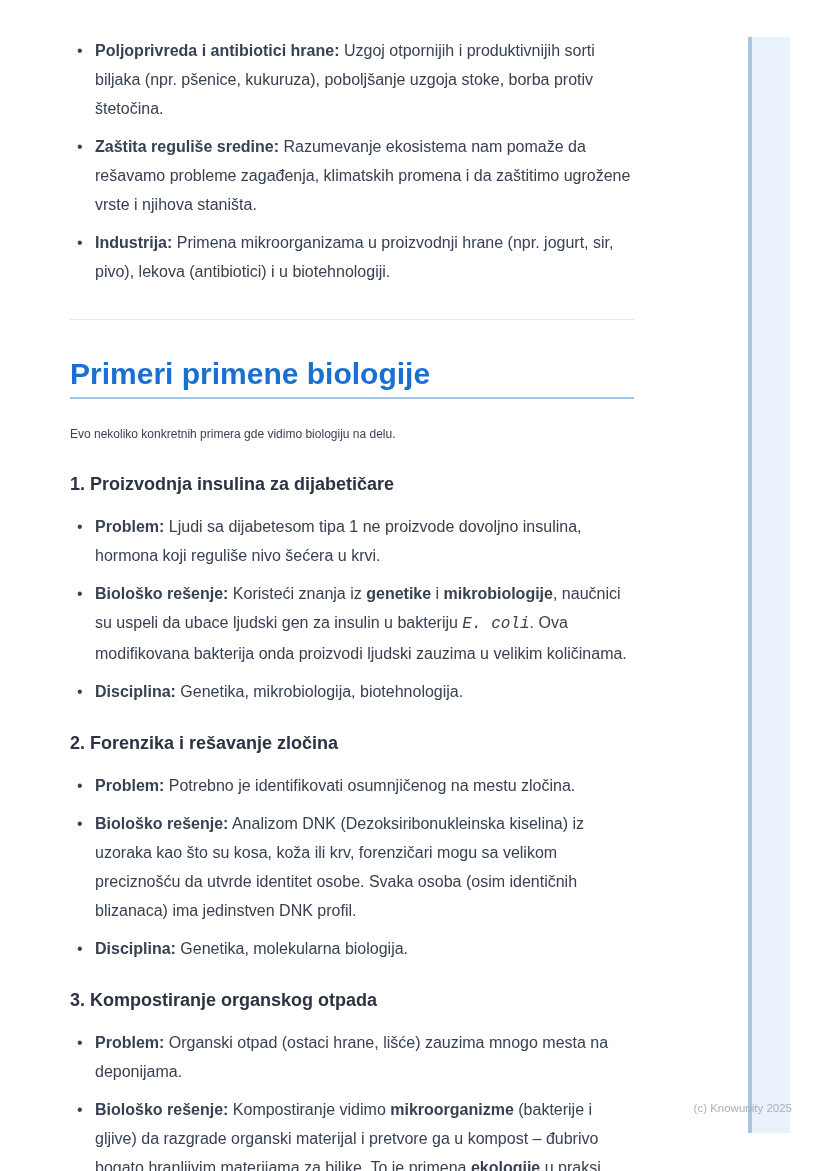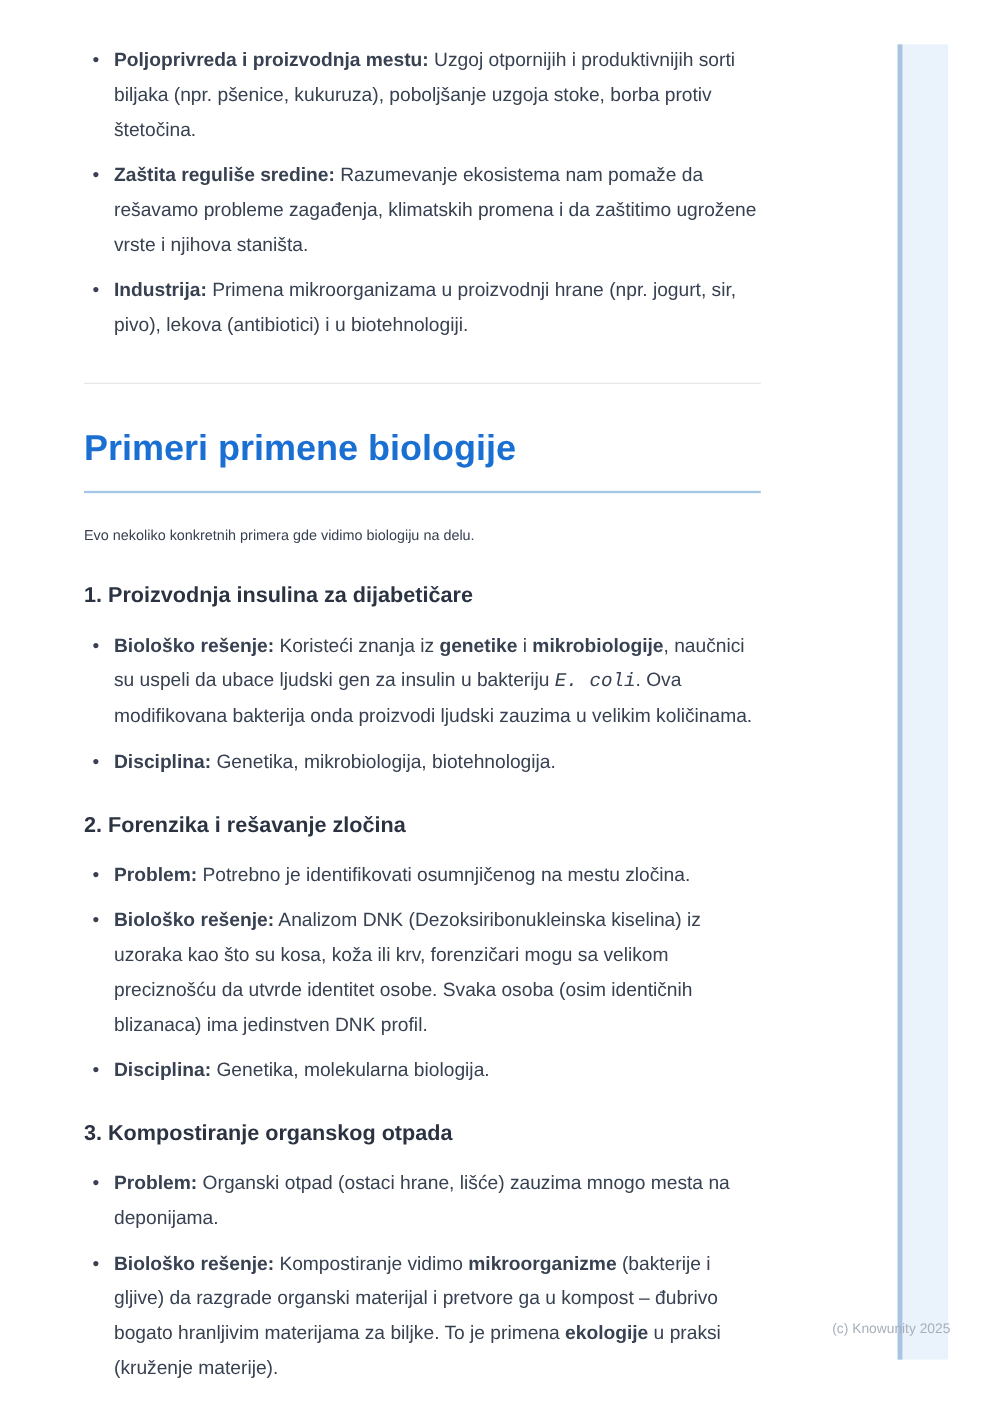--- a/index.html
+++ b/index.html
@@ -44,21 +44,21 @@
     border-top: 1px solid #e5e7eb;
     margin: 33px 0 0 0;
   }
   h1.page-title {
     margin-top: 37px;
     font-size: 30px;
     line-height: 34px;
     font-weight: bold;
     color: #1a6fd2;
     letter-spacing: 0;
-    padding-bottom: 18px;
+    padding-bottom: 6px;
     border-bottom: 2px solid #a7c7e7;
   }
   p.intro {
     margin-top: 22px;
     font-size: 12px;
     line-height: 26px;
     color: #374151;
   }
   h3.example-heading {
     margin-top: 26px;
@@ -86,34 +86,35 @@
     font-size: 11.5px;
     line-height: 14px;
     color: #a8b0ba;
   }
 </style>
 </head>
 <body>
 
 <div class="content">
   <ul class="bullets">
-      <li><span class="b">Poljoprivreda i proizvodnja mestu:</span><span> Uzgoj otpornijih i produktivnijih sorti biljaka (npr. pšenice, kukuruza), poboljšanje uzgoja stoke, borba protiv štetočina.</span></li>
+      <li><span class="b">Poljoprivreda i antibiotici hrane:</span><span> Uzgoj otpornijih i produktivnijih sorti biljaka (npr. pšenice, kukuruza), poboljšanje uzgoja stoke, borba protiv štetočina.</span></li>
       <li><span class="b">Zaštita reguliše sredine:</span><span> Razumevanje ekosistema nam pomaže da rešavamo probleme zagađenja, klimatskih promena i da zaštitimo ugrožene vrste i njihova staništa.</span></li>
       <li><span class="b">Industrija:</span><span> Primena mikroorganizama u proizvodnji hrane (npr. jogurt, sir, pivo), lekova (antibiotici) i u biotehnologiji.</span></li>
     </ul>
 
   <hr class="divider">
 
   <h1 class="page-title">Primeri primene biologije</h1>
 
   <p class="intro">Evo nekoliko konkretnih primera gde vidimo biologiju na delu.</p>
 
   <div>
       <h3 class="example-heading">1. Proizvodnja insulina za dijabetičare</h3>
       <ul class="bullets example-list">
+        <li><span class="b">Problem:</span><span> Ljudi sa dijabetesom tipa 1 ne proizvode dovoljno insulina, hormona koji reguliše nivo šećera u krvi.</span></li>
         <li><span class="b">Biološko rešenje:</span><span> Koristeći znanja iz </span><span class="b">genetike</span><span> i </span><span class="b">mikrobiologije</span><span>, naučnici su uspeli da ubace ljudski gen za insulin u bakteriju </span><span class="i">E. coli</span><span>. Ova modifikovana bakterija onda proizvodi ljudski zauzima u velikim količinama.</span></li>
         <li><span class="b">Disciplina:</span><span> Genetika, mikrobiologija, biotehnologija.</span></li>
       </ul>
       <h3 class="example-heading">2. Forenzika i rešavanje zločina</h3>
       <ul class="bullets example-list">
         <li><span class="b">Problem:</span><span> Potrebno je identifikovati osumnjičenog na mestu zločina.</span></li>
         <li><span class="b">Biološko rešenje:</span><span> Analizom DNK (Dezoksiribonukleinska kiselina) iz uzoraka kao što su kosa, koža ili krv, forenzičari mogu sa velikom preciznošću da utvrde identitet osobe. Svaka osoba (osim identičnih blizanaca) ima jedinstven DNK profil.</span></li>
         <li><span class="b">Disciplina:</span><span> Genetika, molekularna biologija.</span></li>
       </ul>
       <h3 class="example-heading">3. Kompostiranje organskog otpada</h3>

